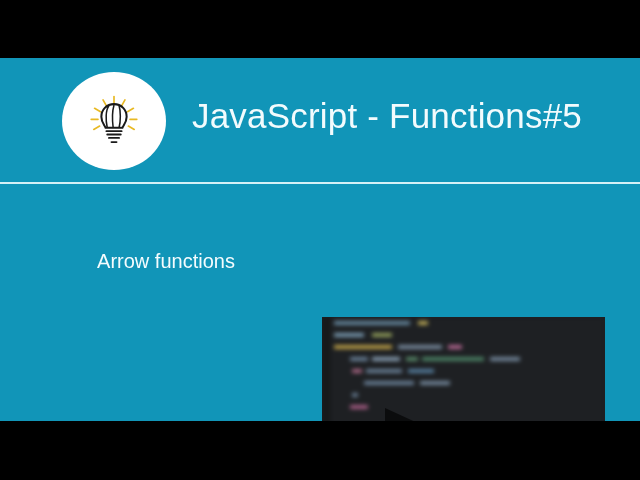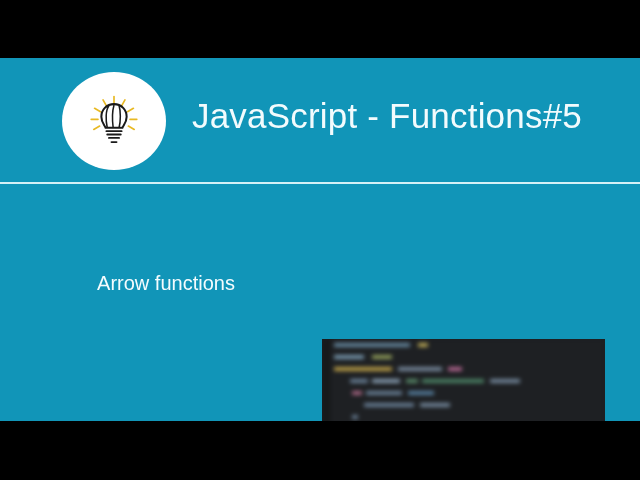--- a/index.html
+++ b/index.html
@@ -90,21 +90,21 @@
     top: 124px;
     width: 640px;
     height: 2px;
     background: #d5f0f6;
   }
 
   
   #body-area {
     position: absolute;
     left: 0;
-    top: 140px;
+    top: 118px;
     width: 546px;
     height: 237px;
   }
 
   #lesson-text {
     position: absolute;
     left: 30px;
     top: 72px;
     width: 272px;
     text-align: center;

